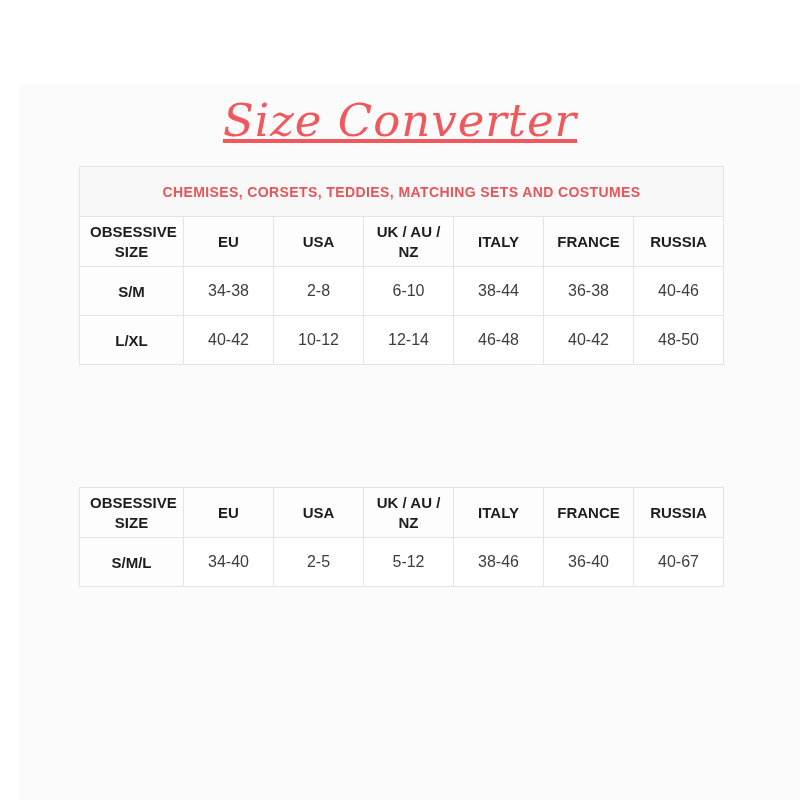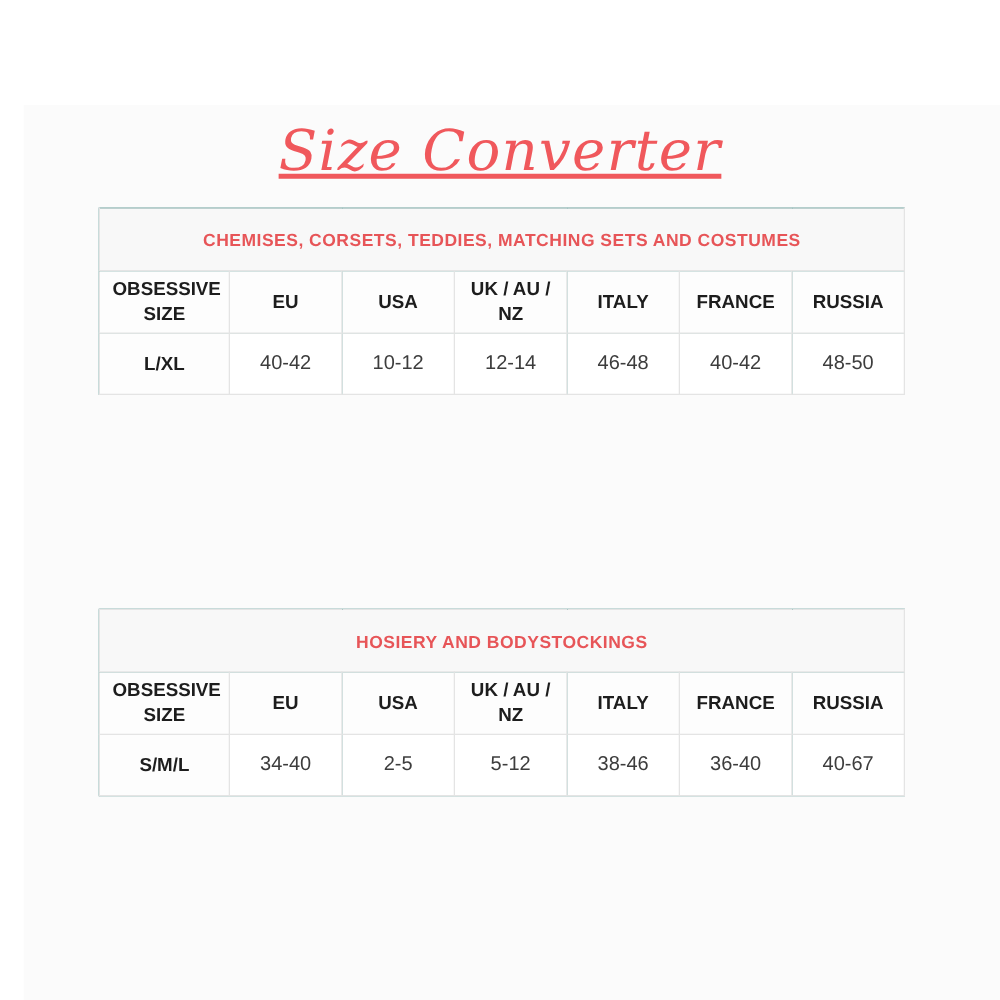--- a/index.html
+++ b/index.html
@@ -36,21 +36,21 @@
     letter-spacing: 1px;
     color: #f0585c;
     text-decoration: underline;
   }
   table.size-table {
     position: absolute;
     left: 79px;
     width: 645px;
     border-collapse: collapse;
     table-layout: fixed;
-    background: #0f766e;
+    background: #fde047;
   }
   #table-chemises { top: 166px; }
   #table-hosiery  { top: 487px; }
   .size-table th, .size-table td {
     border: 1px solid #e4e4e4;
     text-align: center;
     vertical-align: middle;
     padding: 0 10px;
     box-sizing: border-box;
   }
@@ -105,40 +105,46 @@
       <th class="col-head">EU</th>
       <th class="col-head">USA</th>
       <th class="col-head">UK / AU / NZ</th>
       <th class="col-head">ITALY</th>
       <th class="col-head">FRANCE</th>
       <th class="col-head">RUSSIA</th>
     </tr>
   </thead>
   <tbody>
     <tr>
+      <td class="size-col">S/M</td>
+      <td>34-38</td>
+      <td>2-8</td>
+      <td>6-10</td>
+      <td>38-44</td>
+      <td>36-38</td>
+      <td>40-46</td>
+    </tr>
+    <tr>
       <td class="size-col">L/XL</td>
       <td>40-42</td>
       <td>10-12</td>
       <td>12-14</td>
       <td>46-48</td>
       <td>40-42</td>
       <td>48-50</td>
     </tr>
   </tbody>
 </table>
 
 <table class="size-table" id="table-hosiery">
   <colgroup>
       <col class="first-col">
       <col span="6">
     </colgroup>
   <thead>
-    <tr>
-      <th colspan="7" class="caption-cell">HOSIERY AND BODYSTOCKINGS</th>
-    </tr>
     <tr>
       <th class="col-head">OBSESSIVE SIZE</th>
       <th class="col-head">EU</th>
       <th class="col-head">USA</th>
       <th class="col-head">UK / AU / NZ</th>
       <th class="col-head">ITALY</th>
       <th class="col-head">FRANCE</th>
       <th class="col-head">RUSSIA</th>
     </tr>
   </thead>

